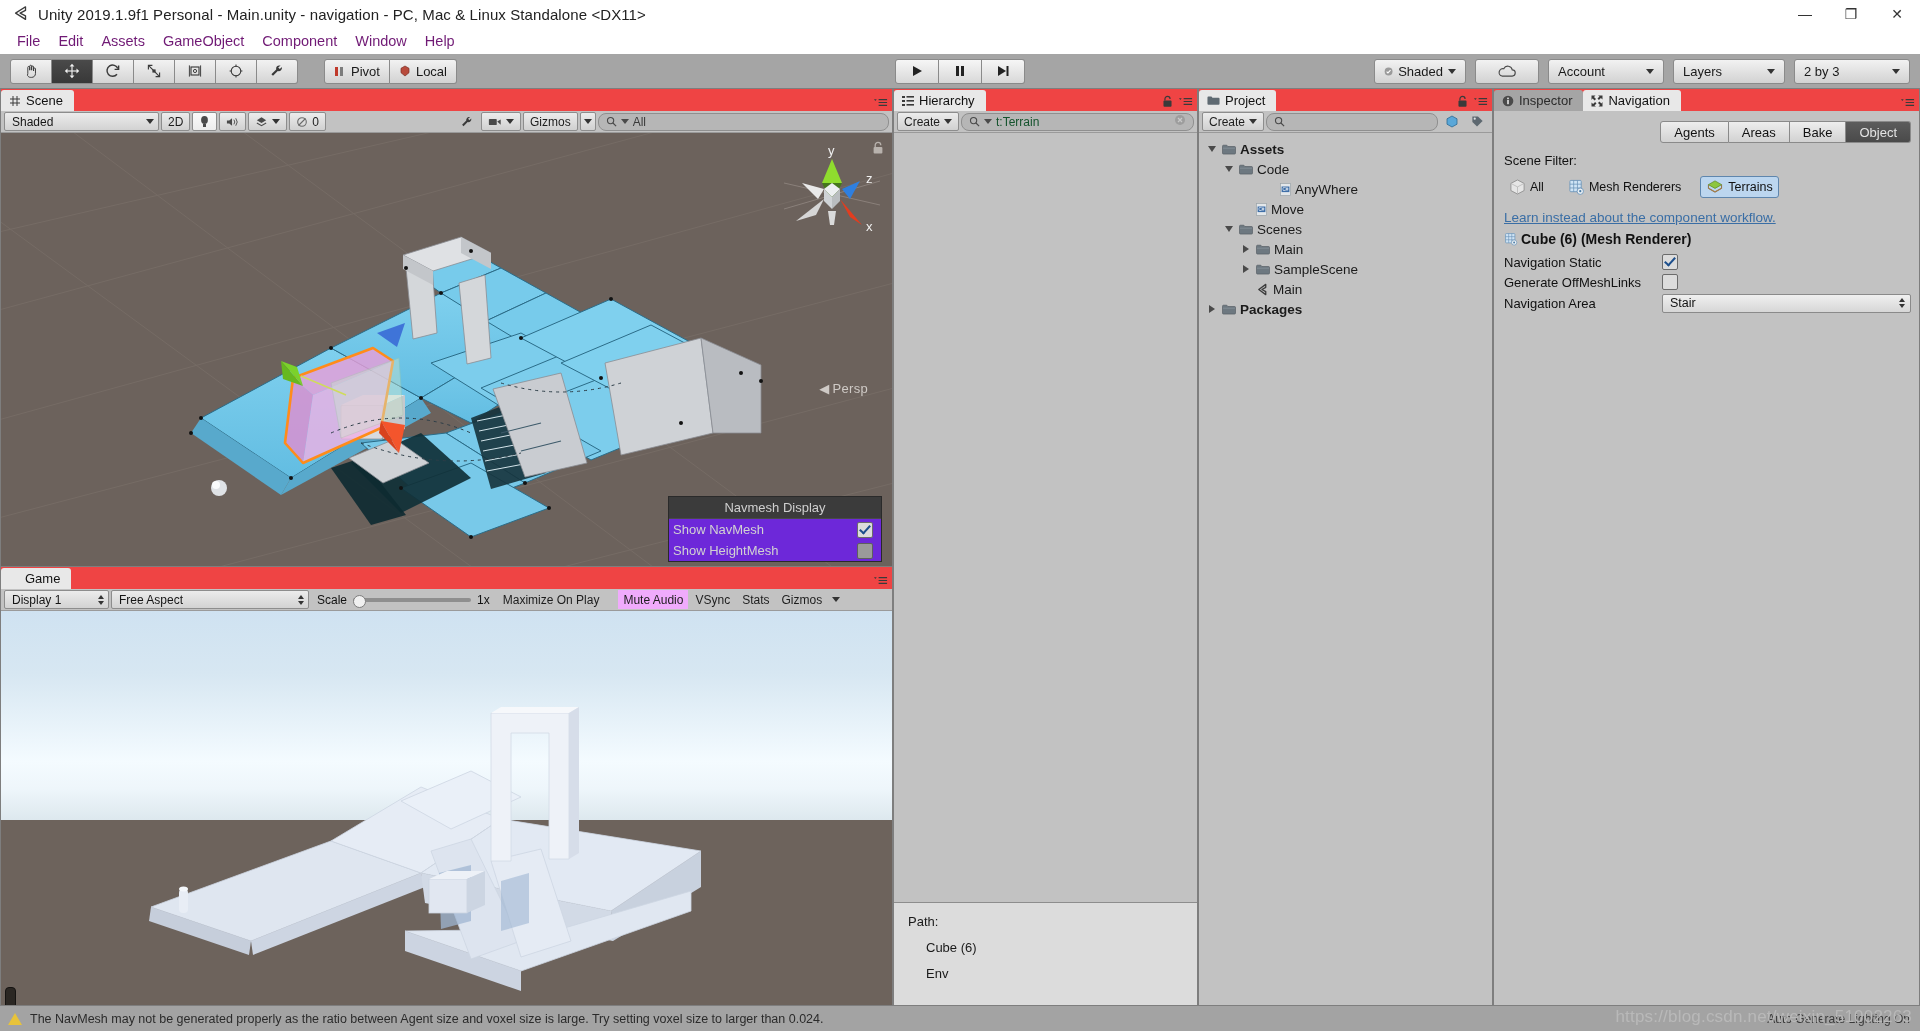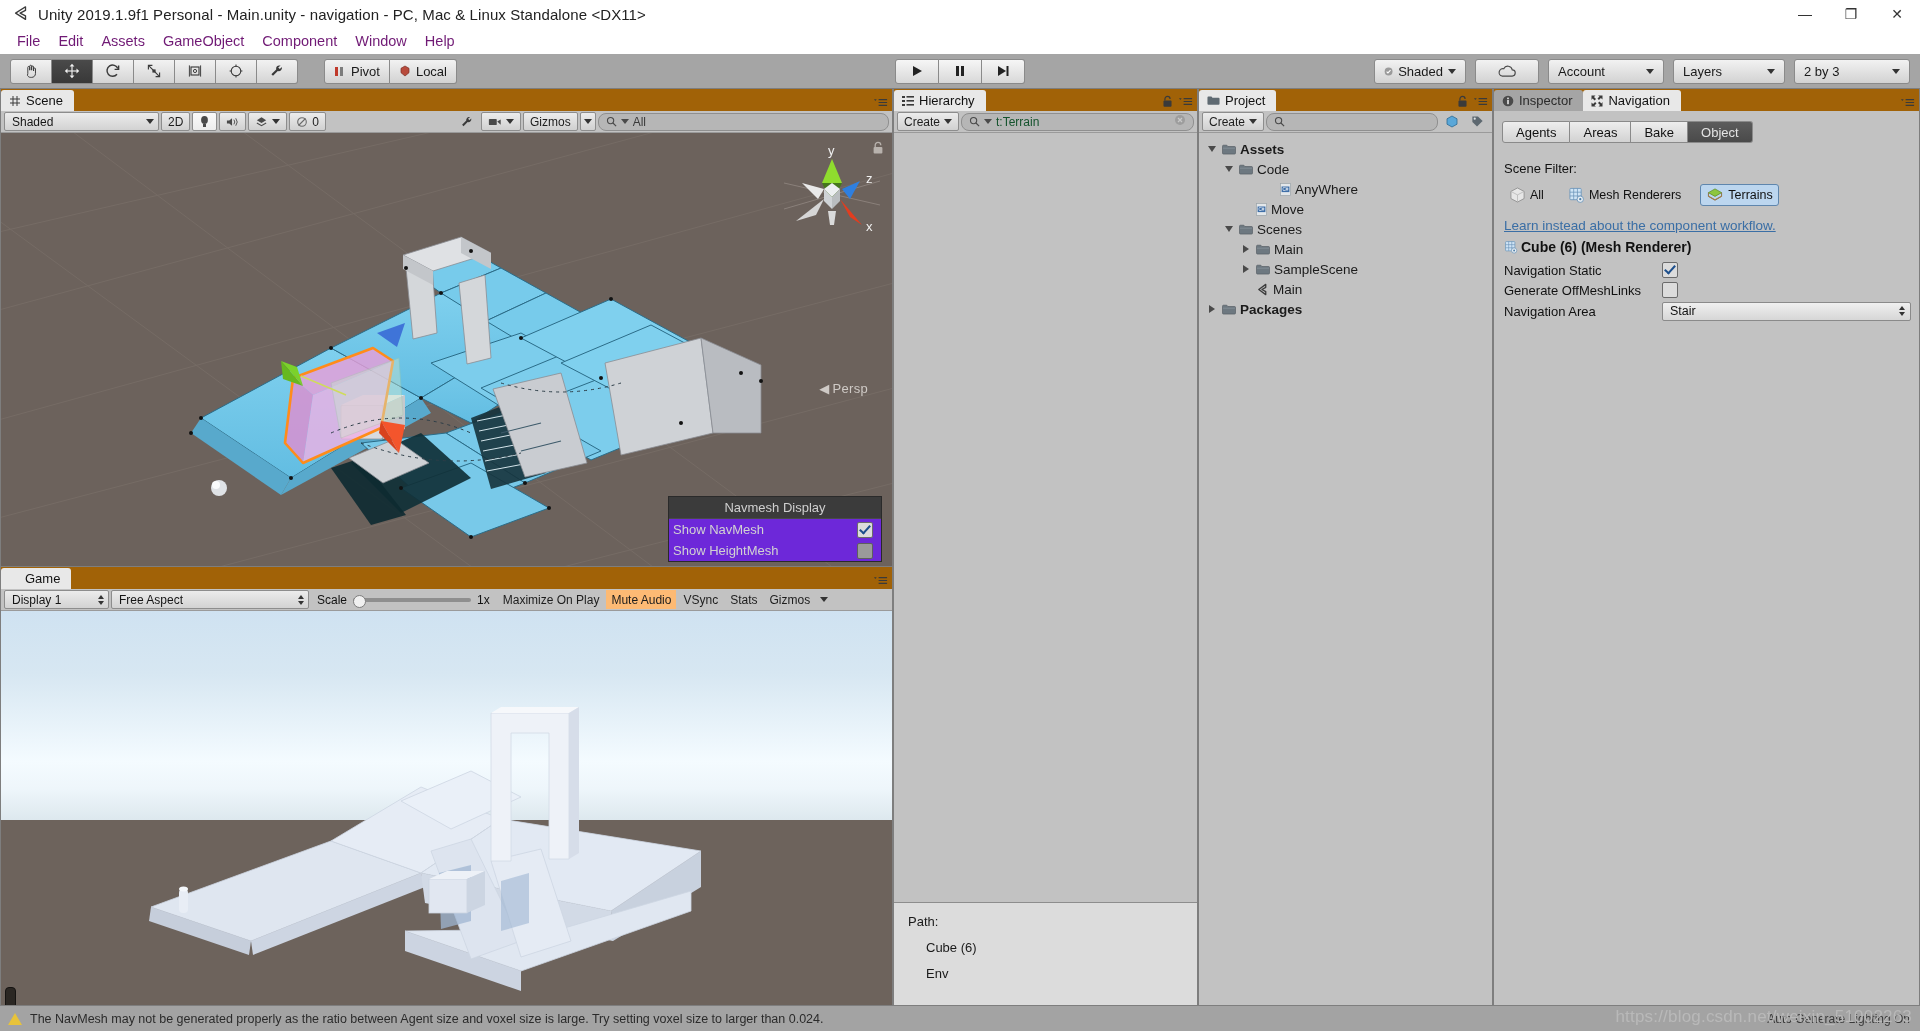--- a/index.html
+++ b/index.html
@@ -59,21 +59,21 @@
     border:1px solid #8a8a8a;border-left-width:0;
     display:flex;align-items:center;justify-content:center;
   }
   .playbtn:first-child{border-left-width:1px;border-radius:3px 0 0 3px;}
   .playbtn:last-child{border-radius:0 3px 3px 0;}
   .rightgroup{position:absolute;right:10px;display:flex;align-items:center;gap:9px;}
 
   
   .panel{position:absolute;background:#c2c2c2;border:1px solid #7e7e7e;box-sizing:border-box;}
   .tabbar{
-    position:relative;height:22px;background:#a16207;
+    position:relative;height:22px;background:#ef4444;
     display:flex;align-items:flex-end;
   }
   .tab{
     height:21px;padding:0 11px 0 8px;display:flex;align-items:center;gap:5px;
     font-size:13px;color:#2a2a2a;background:#a5a5a5;
     border-top-left-radius:3px;border-top-right-radius:3px;
   }
   .tab.active{background:#e8e8e8;color:#111;}
   .tabbar .tbright{position:absolute;right:4px;bottom:3px;display:flex;align-items:center;gap:5px;}
 
@@ -137,21 +137,21 @@
   .trow{height:20px;display:flex;align-items:center;gap:4px;padding-left:6px;}
   .tw{width:13px;height:13px;display:flex;align-items:center;justify-content:center;}
   .arrow-r{width:0;height:0;border-top:4.5px solid transparent;border-bottom:4.5px solid transparent;border-left:6px solid #4a4a4a;}
   .arrow-d{width:0;height:0;border-left:4.5px solid transparent;border-right:4.5px solid transparent;border-top:6px solid #4a4a4a;}
   .tlbl{font-size:13.5px;}
   .tlbl.bold{font-weight:bold;}
 
   
   #inspector-panel{left:1493px;top:88px;width:427px;height:918px;}
   .nav-body{padding:6px 8px 0 8px;}
-  .segbar{display:flex;justify-content:flex-start;margin:4px 0 18px 0;}
+  .segbar{display:flex;justify-content:flex-end;margin:4px 0 10px 0;}
   .seg{
     height:20px;padding:0 13px;display:flex;align-items:center;justify-content:center;
     font-size:13px;color:#111;background:linear-gradient(#eeeeee,#d2d2d2);
     border:1px solid #8a8a8a;border-left-width:0;
   }
   .seg:first-child{border-left-width:1px;border-radius:3px 0 0 3px;}
   .seg:last-child{border-radius:0 3px 3px 0;}
   .seg.on{background:linear-gradient(#5c5c5c,#4a4a4a);color:#e4e4e4;}
   .lbl{font-size:13px;color:#111;}
   .filterrow{display:flex;align-items:center;gap:14px;margin:8px 0 12px 2px;}
@@ -614,21 +614,21 @@
       </div>
       <div style="display:flex;align-items:center;gap:6px;padding:0 6px;">
         <span class="lbl" style="font-size:12px;">Scale</span>
         <span style="position:relative;width:118px;height:10px;display:inline-block;">
           <span style="position:absolute;left:0;top:3px;width:118px;height:4px;background:#8f8f8f;border-radius:2px;"></span>
           <span style="position:absolute;left:0;top:0;width:11px;height:11px;border-radius:50%;background:#f0f0f0;border:1px solid #7d7d7d;"></span>
         </span>
         <span class="lbl" style="font-size:12px;">1x</span>
       </div>
       <div class="sflat">Maximize On Play</div>
-      <div class="sflat" style="background:#fdba74;">Mute Audio</div>
+      <div class="sflat" style="background:#f0abfc;margin-left:12px;">Mute Audio</div>
       <div class="sflat">VSync</div>
       <div class="sflat">Stats</div>
       <div class="sflat">Gizmos</div>
       <div class="sflat" style="padding:0 3px;">
         <span class="caret"></span>
       </div>
     </div>
 
     <div class="game-viewport">
       <div class="game-sky"></div>

